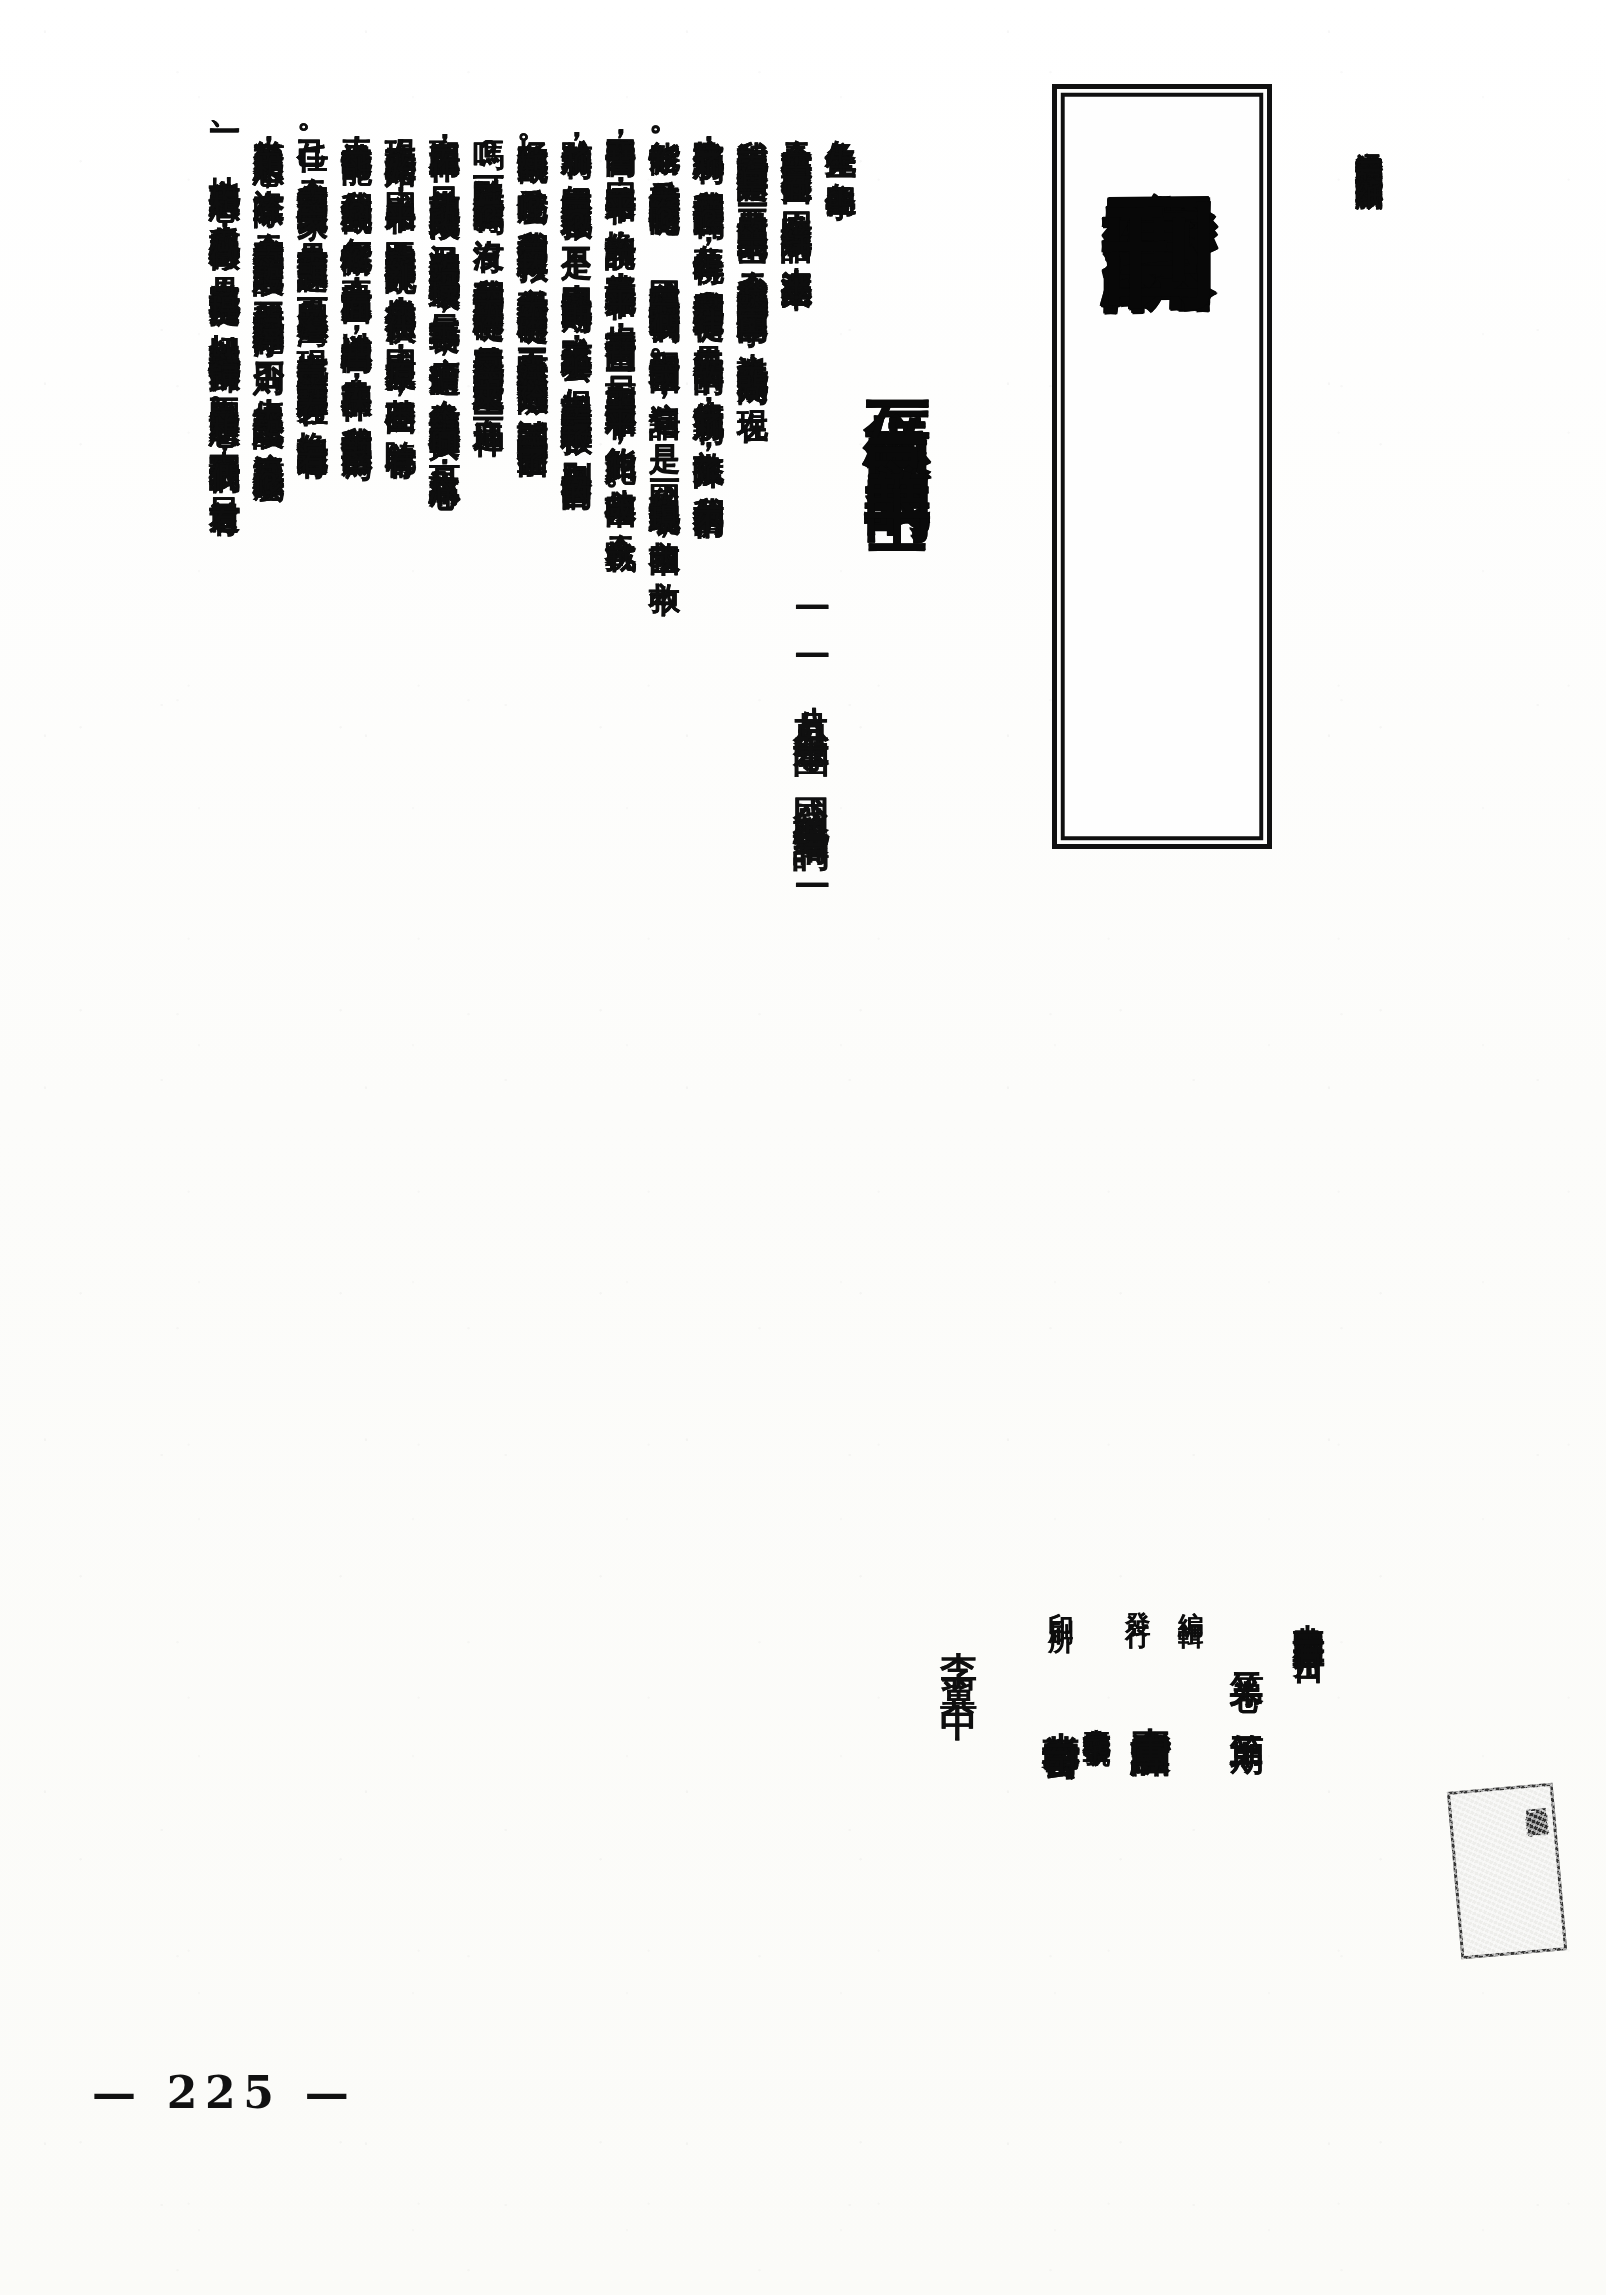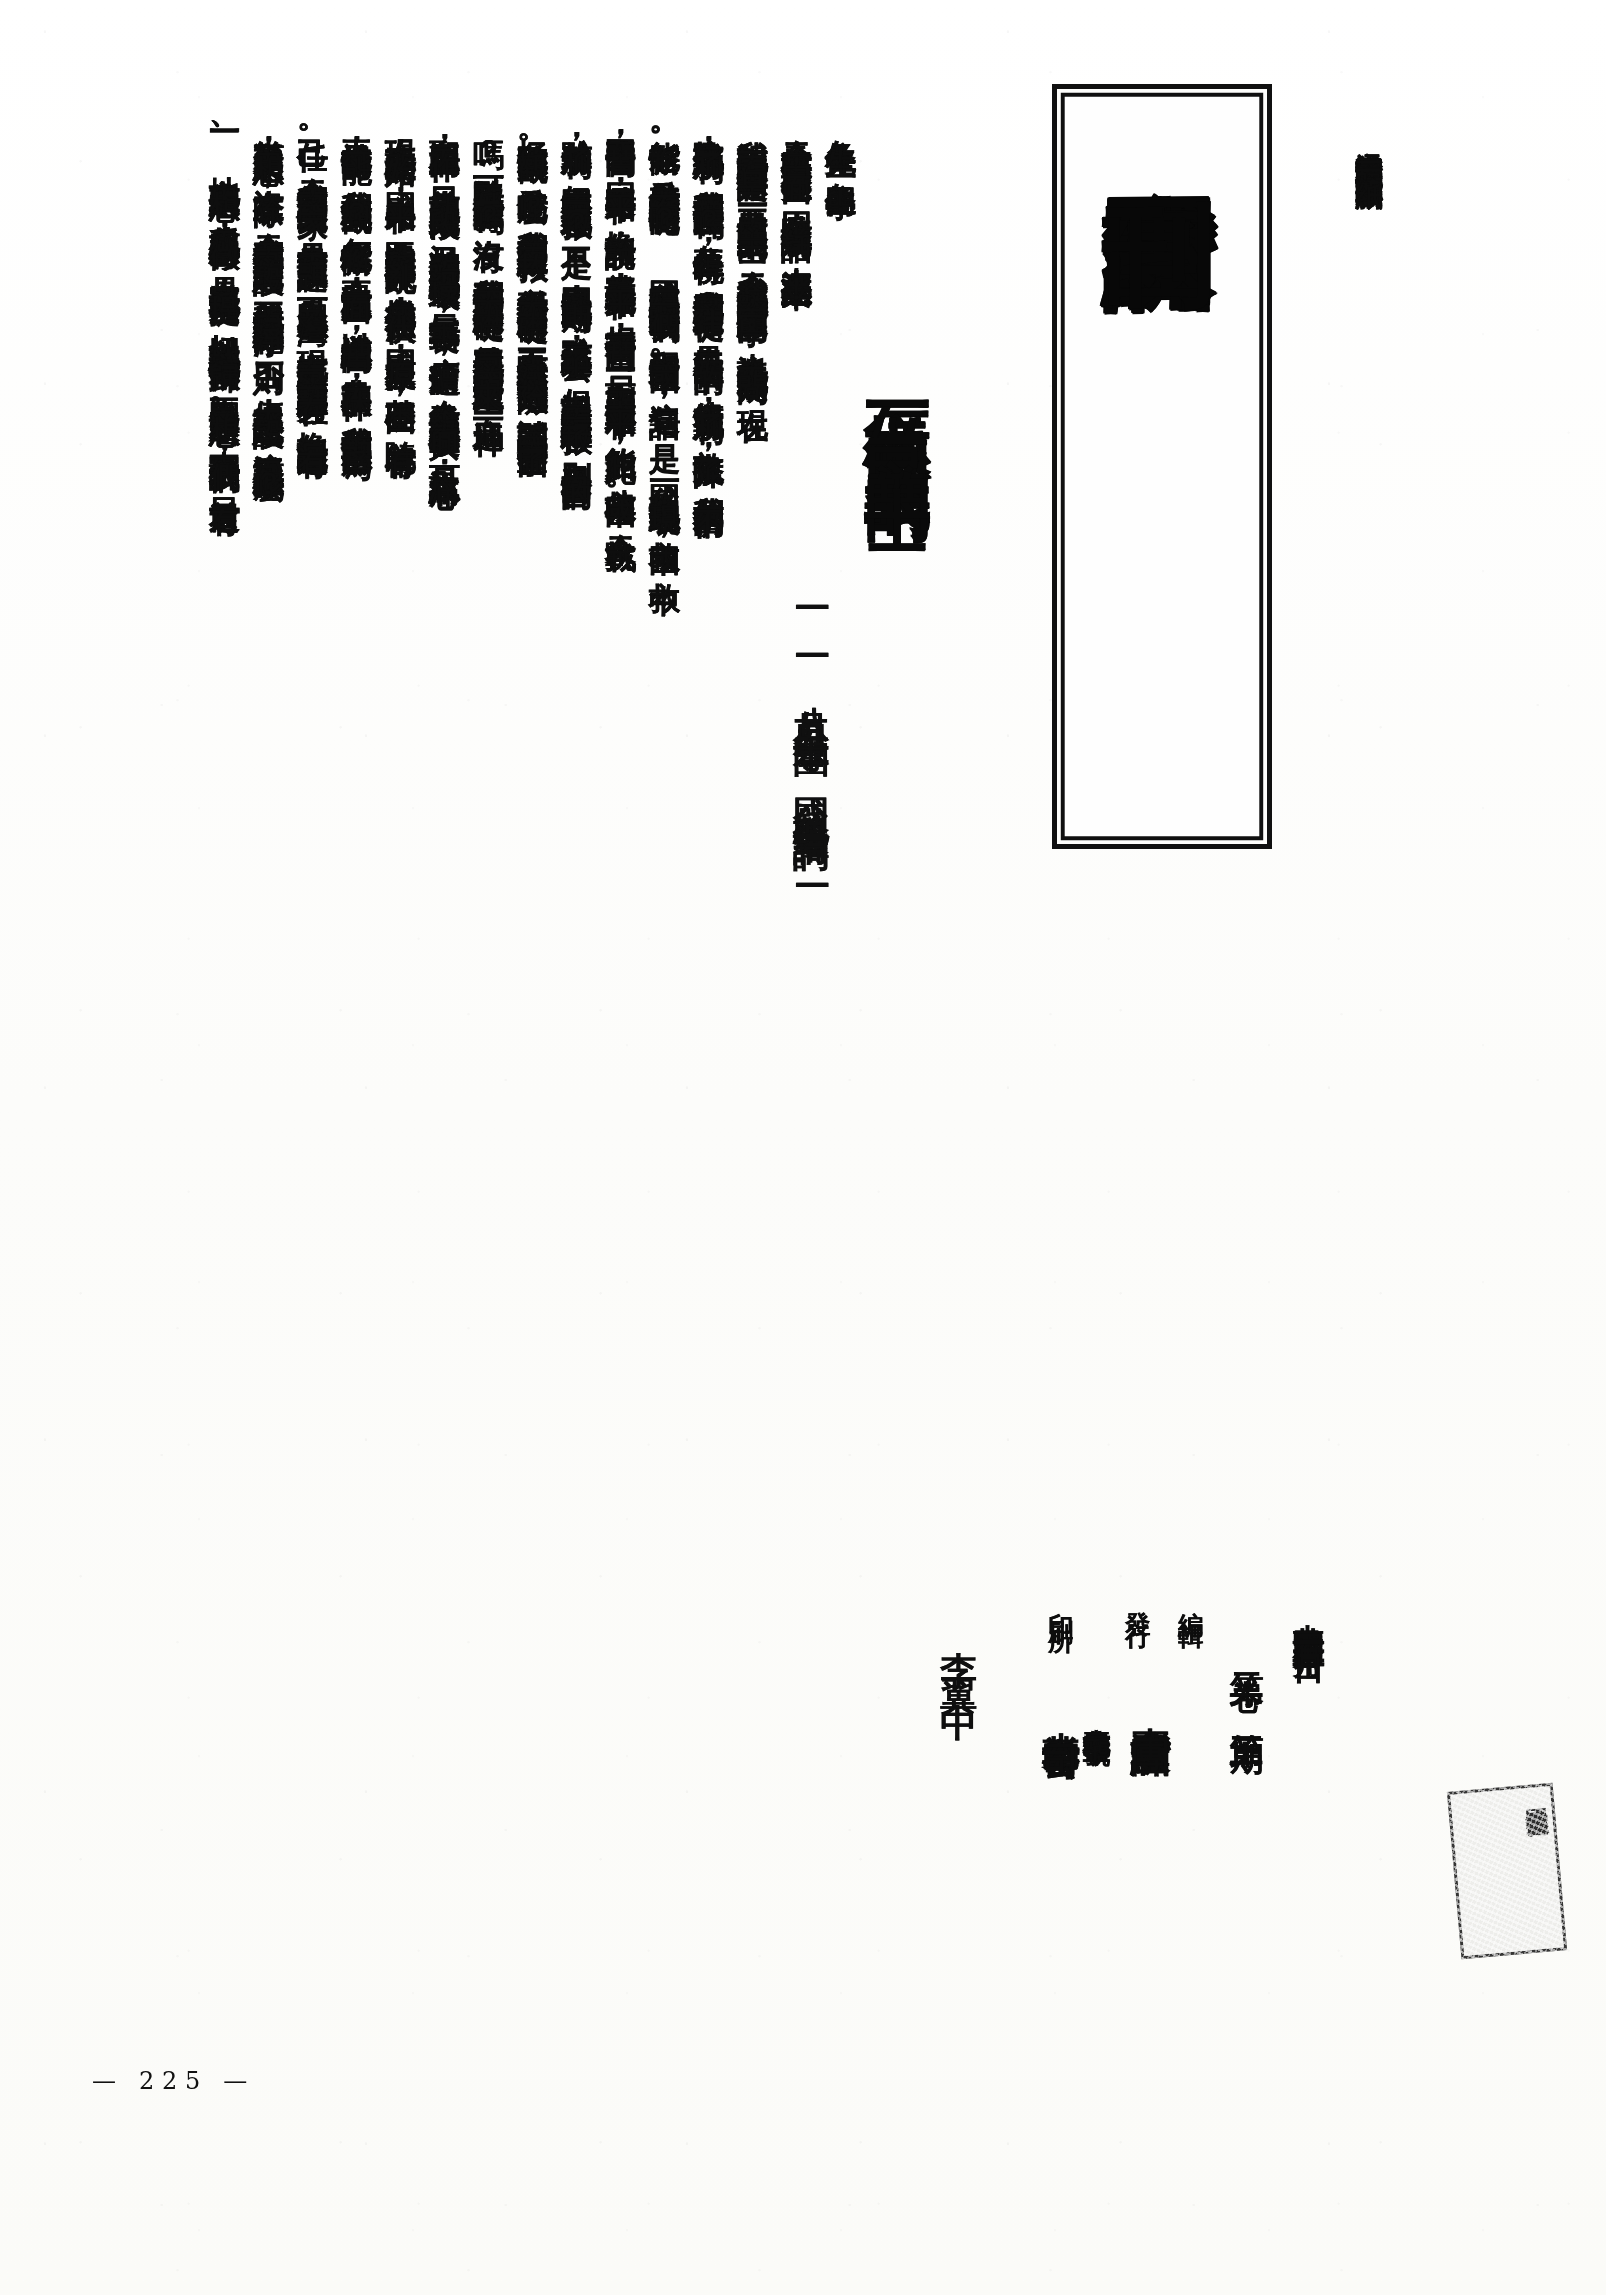--- a/index.html
+++ b/index.html
@@ -224,22 +224,22 @@
     font-size: 38px;
     letter-spacing: 2.3px;
   }
 
   
   #page-number {
     position: absolute;
     left: 92px;
     top: 2067px;
     font-family: "DejaVu Serif", "Liberation Serif", serif;
-    font-size: 24px;
-    font-weight: 400;
+    font-size: 44px;
+    font-weight: 700;
     letter-spacing: 7.7px;
     color: #111111;
   }
 
   
   #library-seal {
     position: absolute;
     left: 1454px;
     top: 1787px;
     width: 106px;

